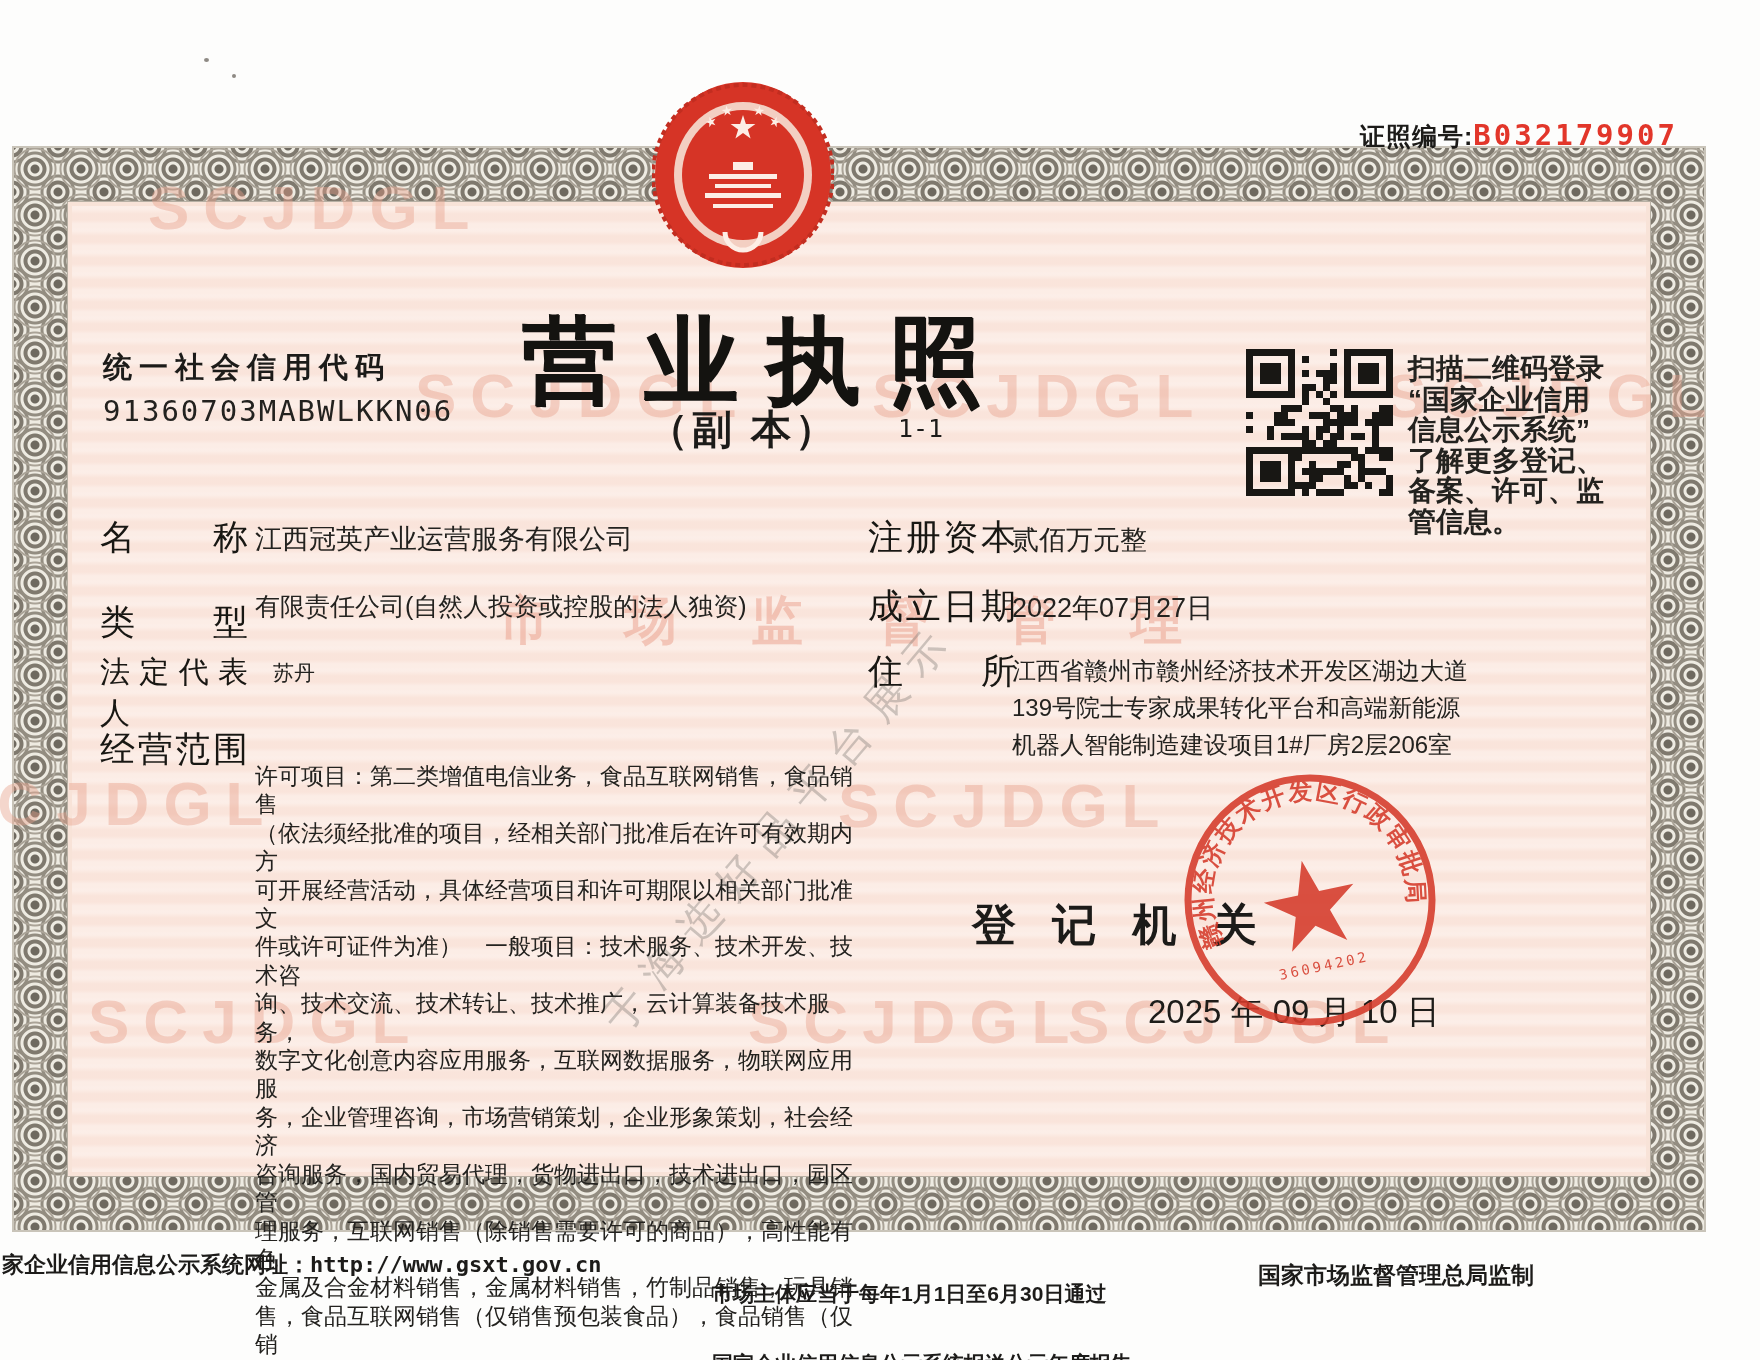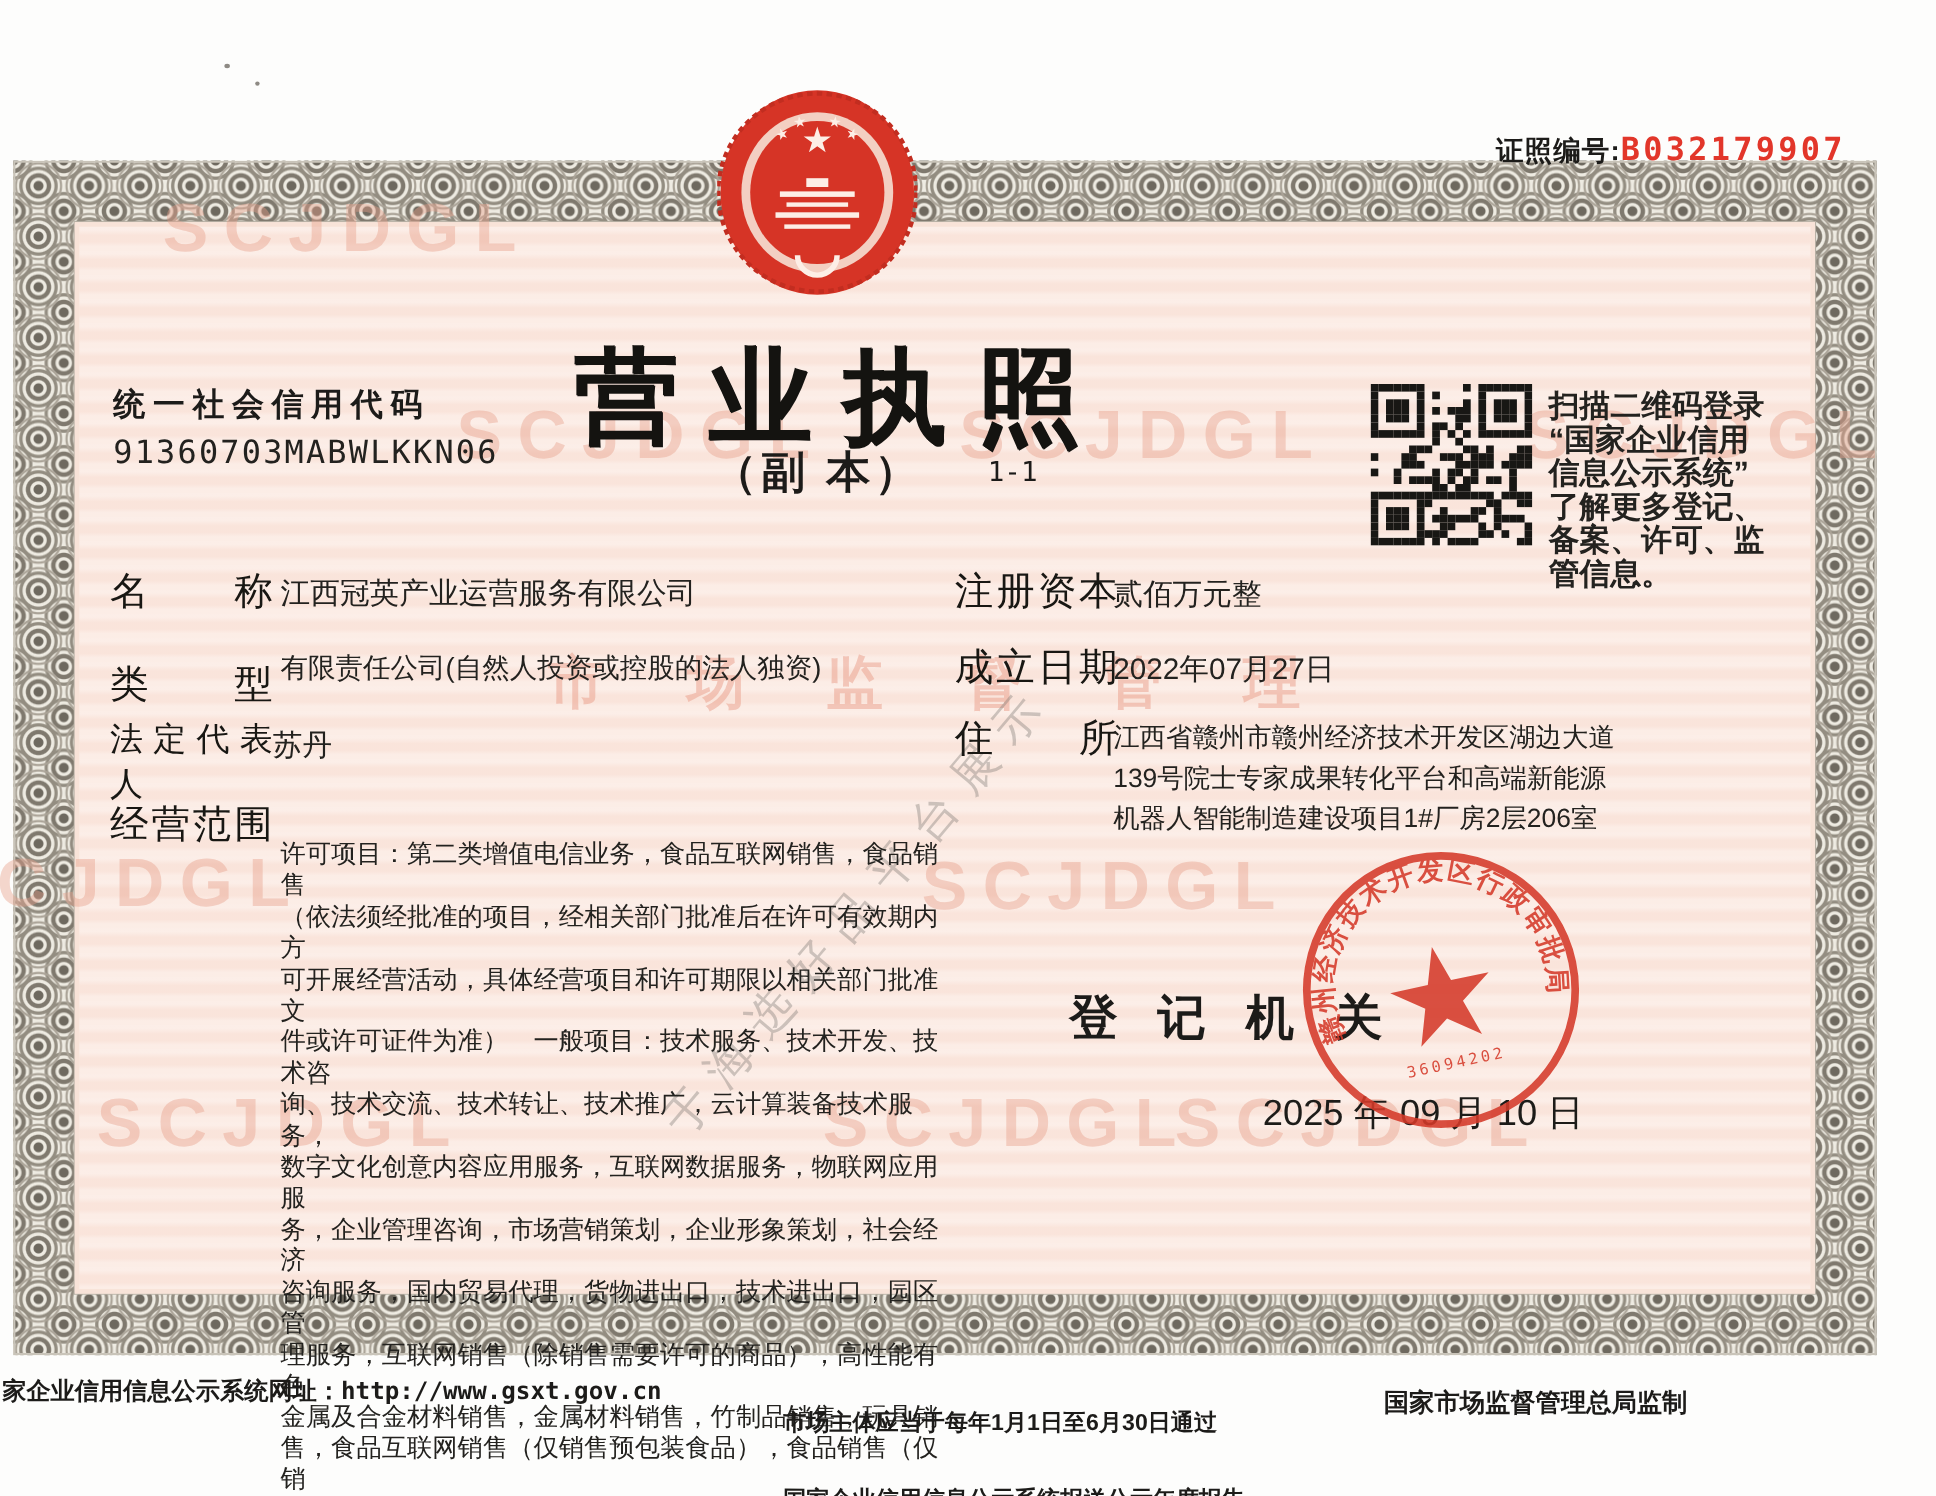--- a/index.html
+++ b/index.html
@@ -56,21 +56,21 @@
   .qr{left:1246px;top:349px;width:147px;height:147px;z-index:3;}
   .qr-caption{left:1408px;top:354px;width:210px;font-size:28px;font-weight:700;line-height:30.5px;white-space:pre-line;z-index:3;color:#23221f;}
 
   
   .flabel{display:inline-block;font-weight:400;font-size:35px;color:#181713;text-align:justify;text-align-last:justify;z-index:3;}
   .flabel.w150{width:148px;}
   .flabel.small{font-size:30px;letter-spacing:0;}
   .fvalue{z-index:3;color:#23221f;}
   .lbl-name{left:100px;top:514px;}   .val-name{left:255px;top:521px;font-size:27px;}
   .lbl-type{left:100px;top:584px;margin-top:15px;}   .val-type{left:255px;top:590px;font-size:25px;}
-  .lbl-legal{left:100px;top:652px;}  .val-legal{left:248px;top:659px;font-size:27px;}
+  .lbl-legal{left:100px;top:652px;}  .val-legal{left:273px;top:659px;font-size:21px;}
   .lbl-scope{left:100px;top:726px;}
   .val-scope{left:255px;top:762px;width:600px;font-size:23px;line-height:28.4px;white-space:pre-line;}
   .lbl-capital{left:868px;top:514px;} .val-capital{left:1012px;top:522px;font-size:27px;}
   .lbl-estab{left:868px;top:583px;}   .val-estab{left:1012px;top:590px;font-size:27px;}
   .lbl-addr{left:868px;top:648px;}    .val-addr{left:1012px;top:652px;width:480px;font-size:24px;line-height:37px;white-space:pre-line;}
 
   
   .registry{left:972px;top:896px;font-size:44px;font-weight:700;letter-spacing:12px;z-index:3;}
   .issue-date{left:1148px;top:990px;font-size:33px;z-index:3;color:#1d1c19;}
   .seal{left:1178px;top:768px;width:264px;height:264px;z-index:4;transform:rotate(-12deg);opacity:.88;}

